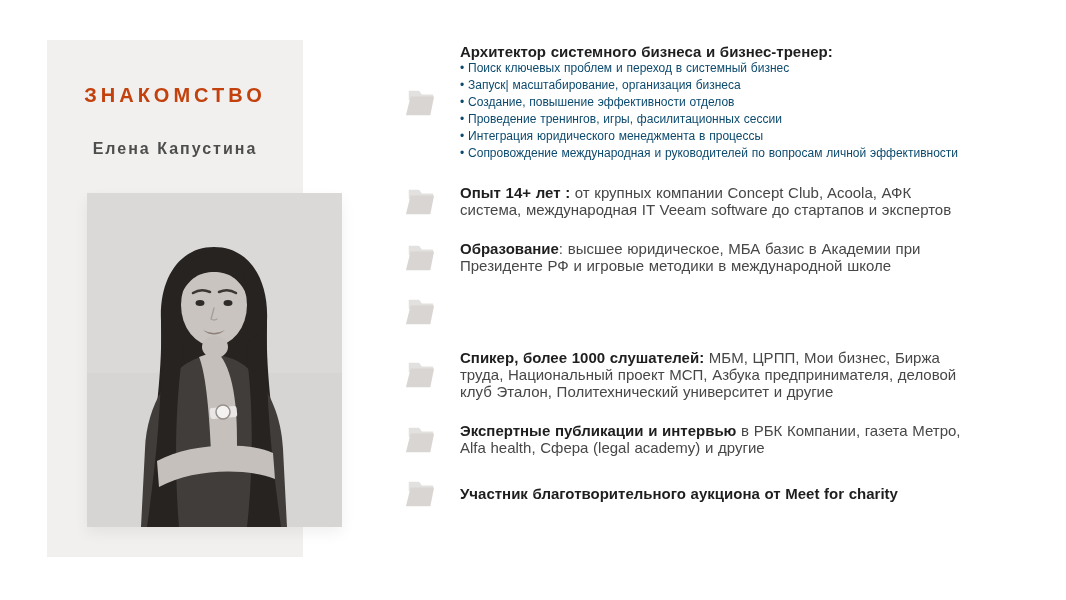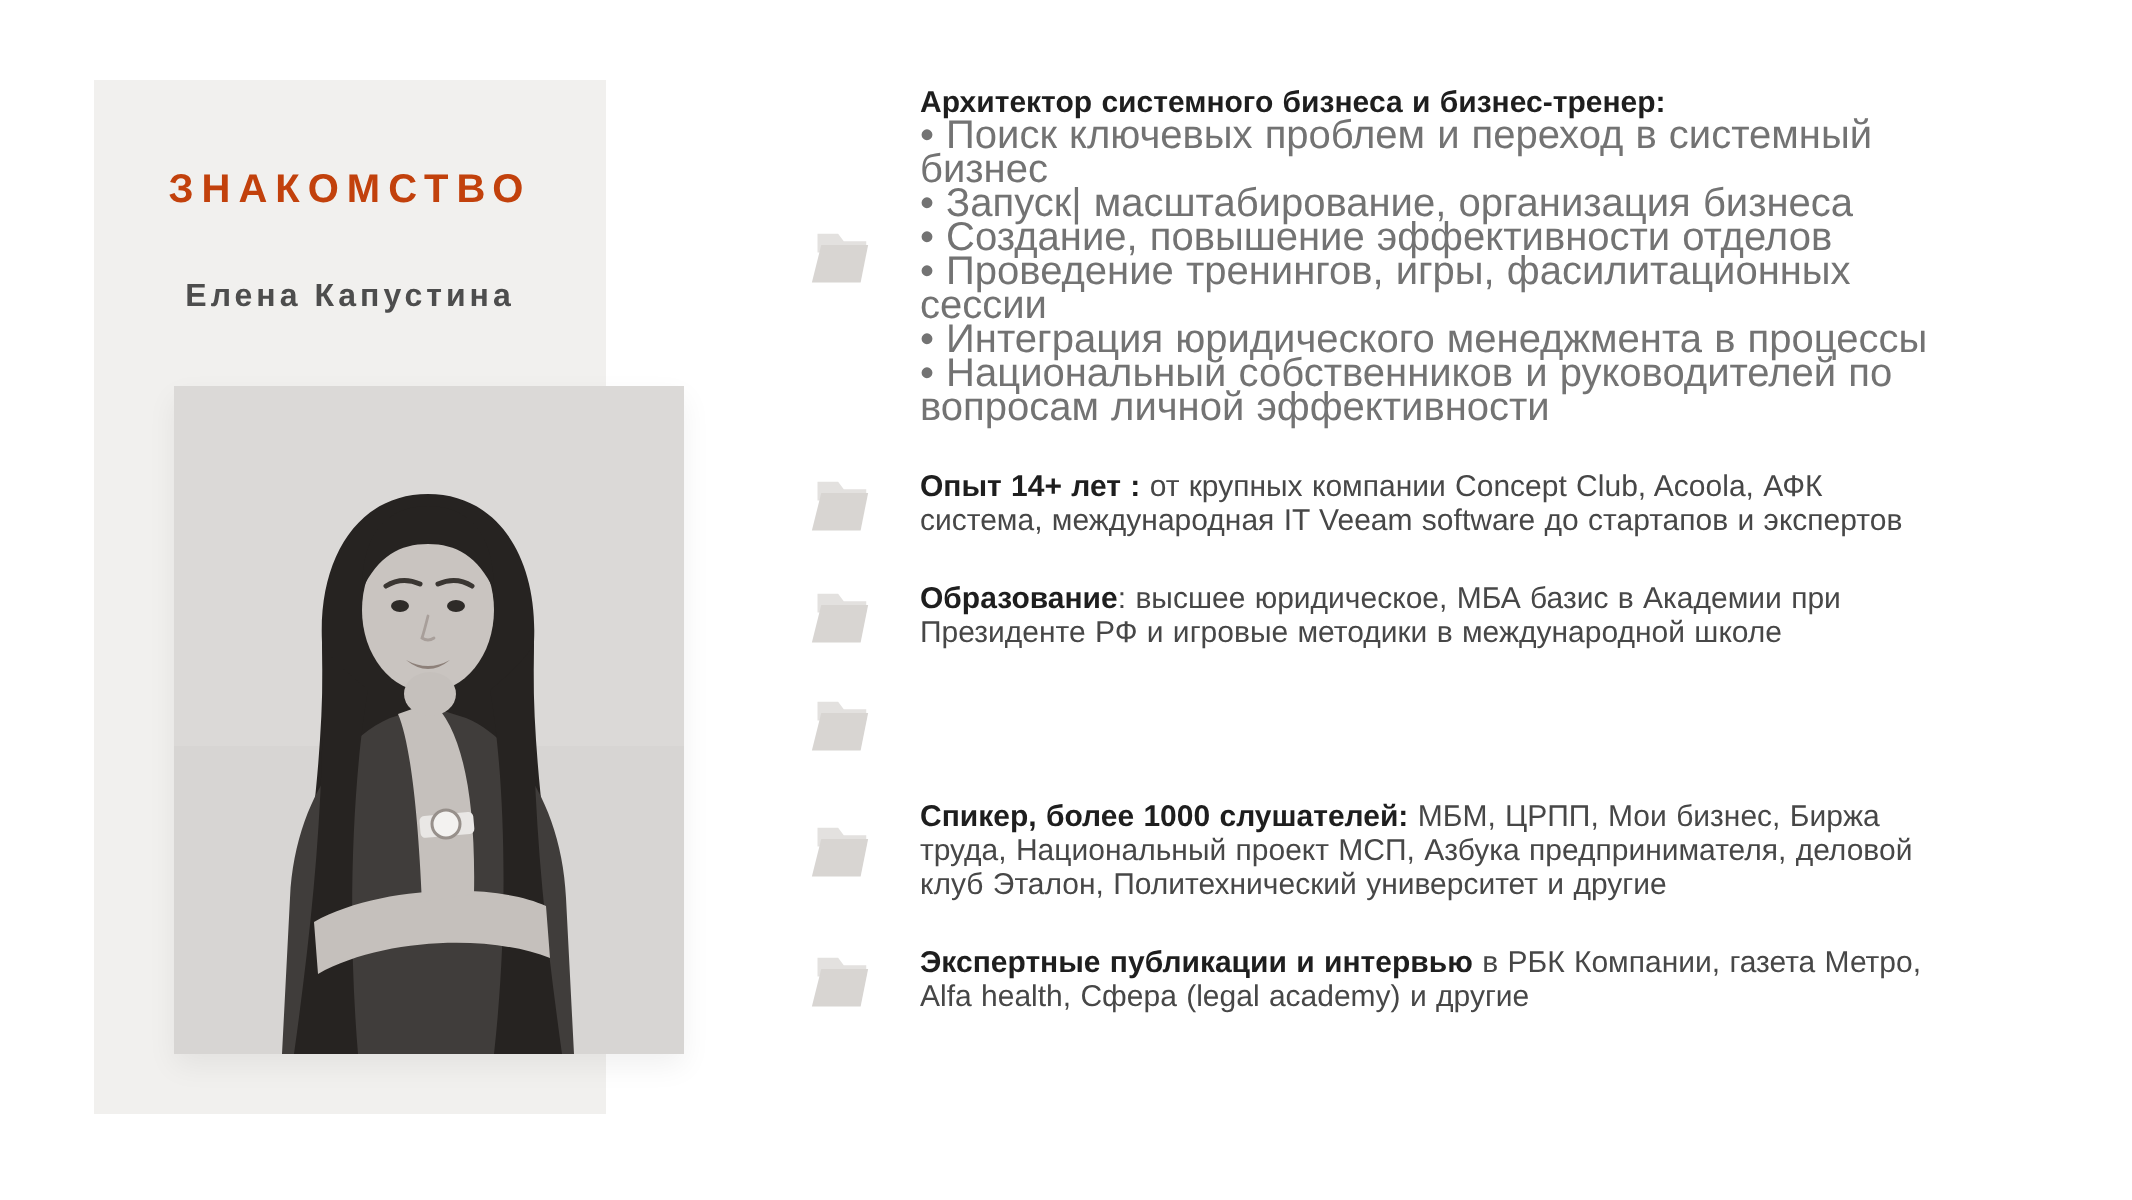--- a/index.html
+++ b/index.html
@@ -32,21 +32,21 @@
     position:absolute; left:403px; top:43px; width:574px;
     display:flex; flex-direction:column; gap:22px;
   }
   .section { display:flex; align-items:center; }
   .folder { width:34px; height:30px; flex:0 0 34px; margin-right:23px; margin-top:1px; }
   .text {
     width:515px; font-size:15px; line-height:17px; color:#474747;
     word-spacing:0.5px;
   }
   .text .h { font-weight:700; color:#1e1e1e; }
-  .bullets div { font-size:20px; line-height:17px; color:#737373; }
+  .bullets div { font-size:12px; line-height:17px; color:#0c4a6e; }
 </style>
 </head>
 <body>
 
 <div class="panel">
   <div class="panel-title">ЗНАКОМСТВО</div>
   <div class="panel-name">Елена Капустина</div>
 </div>
 
 <div class="photo">
@@ -96,21 +96,21 @@
         </svg>
     </span>
     <div class="text">
       <span class="h">Архитектор системного бизнеса и бизнес-тренер:</span>
       <div class="bullets">
         <div>• Поиск ключевых проблем и переход в системный бизнес</div>
         <div>• Запуск| масштабирование, организация бизнеса</div>
         <div>• Создание, повышение эффективности отделов</div>
         <div>• Проведение тренингов, игры, фасилитационных сессии</div>
         <div>• Интеграция юридического менеджмента в процессы</div>
-        <div>• Национальный собственников и руководителей по вопросам личной эффективности</div>
+        <div>• Сопровождение международная и руководителей по вопросам личной эффективности</div>
       </div>
     </div>
   </div>
 
   <div class="section">
     <span class="folder">
       <svg width="34" height="30" viewBox="0 0 36 32">
           <path d="M6,3 L17,3 L20,7 L32,7 L32,13 L6,13 Z" fill="#e3e1df"></path>
           <path d="M8,9 L33,9 L29,29 L3,29 Z" fill="#d8d5d2"></path>
         </svg>
@@ -150,14 +150,23 @@
   <div class="section">
     <span class="folder">
       <svg width="34" height="30" viewBox="0 0 36 32">
           <path d="M6,3 L17,3 L20,7 L32,7 L32,13 L6,13 Z" fill="#e3e1df"></path>
           <path d="M8,9 L33,9 L29,29 L3,29 Z" fill="#d8d5d2"></path>
         </svg>
     </span>
     <div class="text"><span class="h">Экспертные публикации и интервью</span><span> в РБК Компании, газета Метро, Alfa health, Сфера (legal academy) и другие</span></div>
   </div>
 
+  <div class="section">
+    <span class="folder">
+      <svg width="34" height="30" viewBox="0 0 36 32">
+          <path d="M6,3 L17,3 L20,7 L32,7 L32,13 L6,13 Z" fill="#e3e1df"></path>
+          <path d="M8,9 L33,9 L29,29 L3,29 Z" fill="#d8d5d2"></path>
+        </svg>
+    </span>
+    <div class="text"><span class="h">Участник благотворительного аукциона от Meet for charity</span><span></span></div>
+  </div>
 
 </div>
 
 </body></html>

